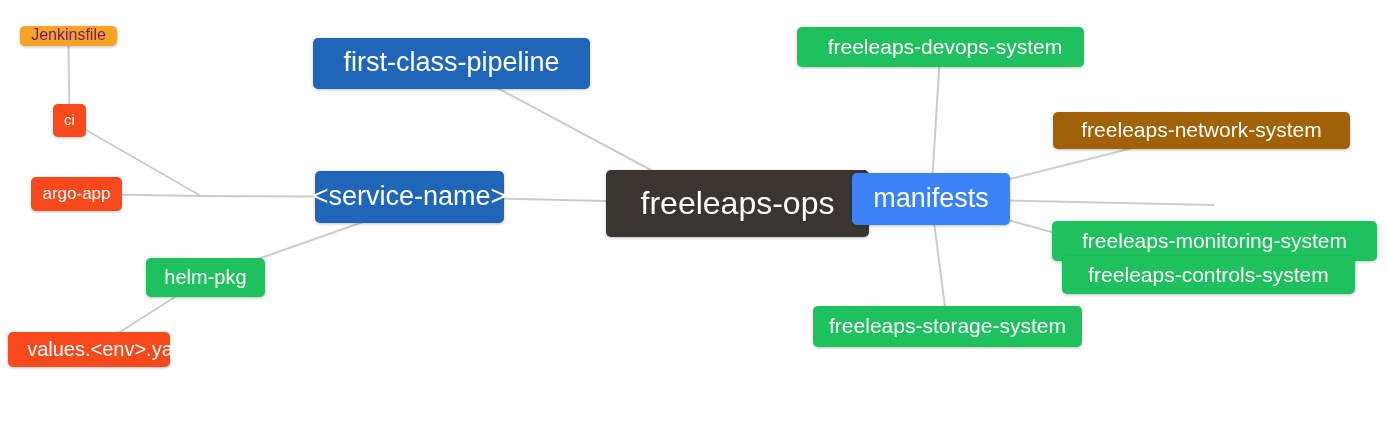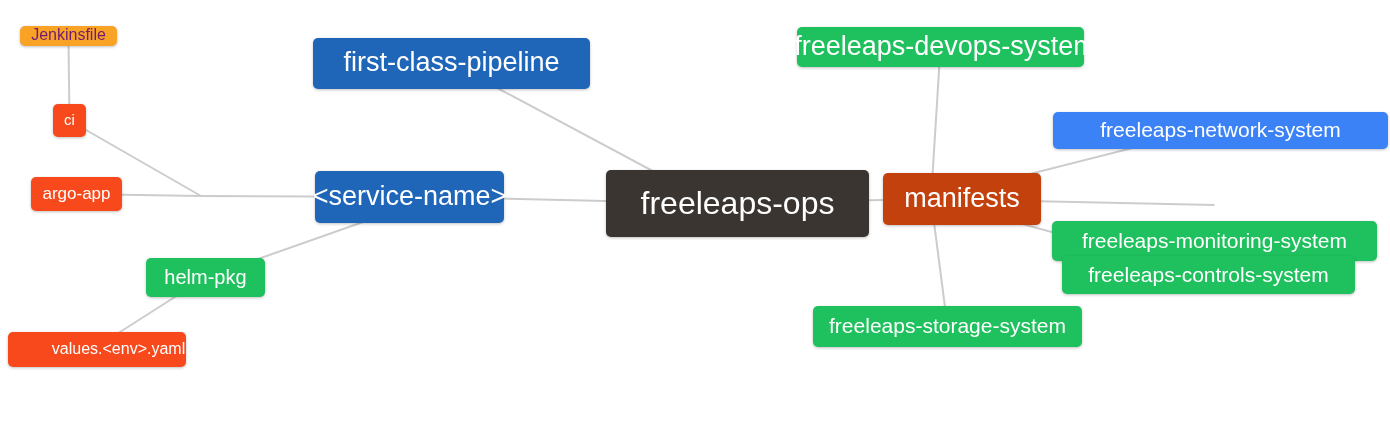--- a/index.html
+++ b/index.html
@@ -66,39 +66,39 @@
     </div>
     <div class="node" style="left: 53px; top: 104px; width: 33px; height: 33px; font-size: 15px; background: rgb(248, 73, 28); color: rgb(255, 255, 255);">
       <span>ci</span>
     </div>
     <div class="node" style="left: 31px; top: 177px; width: 91px; height: 34px; font-size: 17px; background: rgb(248, 73, 28); color: rgb(255, 255, 255);">
       <span>argo-app</span>
     </div>
     <div class="node" style="left: 146px; top: 258px; width: 119px; height: 39px; font-size: 20px; background: rgb(30, 193, 93); color: rgb(255, 255, 255);">
       <span>helm-pkg</span>
     </div>
-    <div class="node" style="left: 8px; top: 332px; width: 178px; height: 35px; font-size: 16px; background: rgb(248, 73, 28); color: rgb(255, 255, 255); padding-left: 43px;">
+    <div class="node" style="left: 8px; top: 332px; width: 162px; height: 35px; font-size: 20px; background: rgb(248, 73, 28); color: rgb(255, 255, 255); padding-left: 43px;">
       <span>values.&lt;env&gt;.yaml</span>
     </div>
     <div class="node" style="left: 313px; top: 38px; width: 277px; height: 51px; font-size: 27px; background: rgb(32, 102, 184); color: rgb(255, 255, 255);">
       <span>first-class-pipeline</span>
     </div>
     <div class="node" style="left: 315px; top: 171px; width: 189px; height: 52px; font-size: 27px; background: rgb(32, 102, 184); color: rgb(255, 255, 255);">
       <span>&lt;service-name&gt;</span>
     </div>
     <div class="node" style="left: 582px; top: 170px; width: 263px; height: 67px; font-size: 32px; background: rgb(58, 53, 49); color: rgb(255, 255, 255); margin-left: 24px;">
       <span>freeleaps-ops</span>
     </div>
-    <div class="node" style="left: 852px; top: 173px; width: 158px; height: 52px; font-size: 27px; background: #c2410c; color: rgb(255, 255, 255); margin-left: 31px;">
+    <div class="node" style="left: 852px; top: 173px; width: 158px; height: 52px; font-size: 27px; background: #3b82f6; color: rgb(255, 255, 255);">
       <span>manifests</span>
     </div>
-    <div class="node" style="left: 797px; top: 27px; width: 287px; height: 40px; font-size: 27px; background: rgb(30, 193, 93); color: rgb(255, 255, 255); padding-left: 9px;">
+    <div class="node" style="left: 797px; top: 27px; width: 287px; height: 40px; font-size: 21px; background: rgb(30, 193, 93); color: rgb(255, 255, 255); padding-left: 9px;">
       <span>freeleaps-devops-system</span>
     </div>
-    <div class="node" style="left: 1053px; top: 112px; width: 335px; height: 37px; font-size: 21px; background: #3b82f6; color: rgb(255, 255, 255);">
+    <div class="node" style="left: 1053px; top: 112px; width: 297px; height: 37px; font-size: 21px; background: #a16207; color: rgb(255, 255, 255);">
       <span>freeleaps-network-system</span>
     </div>
     <div class="node" style="left: 1052px; top: 185px; width: 325px; height: 40px; font-size: 21px; background: rgb(30, 193, 93); color: rgb(255, 255, 255); margin-top: 36px;">
       <span>freeleaps-monitoring-system</span>
     </div>
     <div class="node" style="left: 1062px; top: 256px; width: 293px; height: 38px; font-size: 21px; background: rgb(30, 193, 93); color: rgb(255, 255, 255);">
       <span>freeleaps-controls-system</span>
     </div>
     <div class="node" style="left: 813px; top: 306px; width: 269px; height: 41px; font-size: 21px; background: rgb(30, 193, 93); color: rgb(255, 255, 255);">
       <span>freeleaps-storage-system</span>

